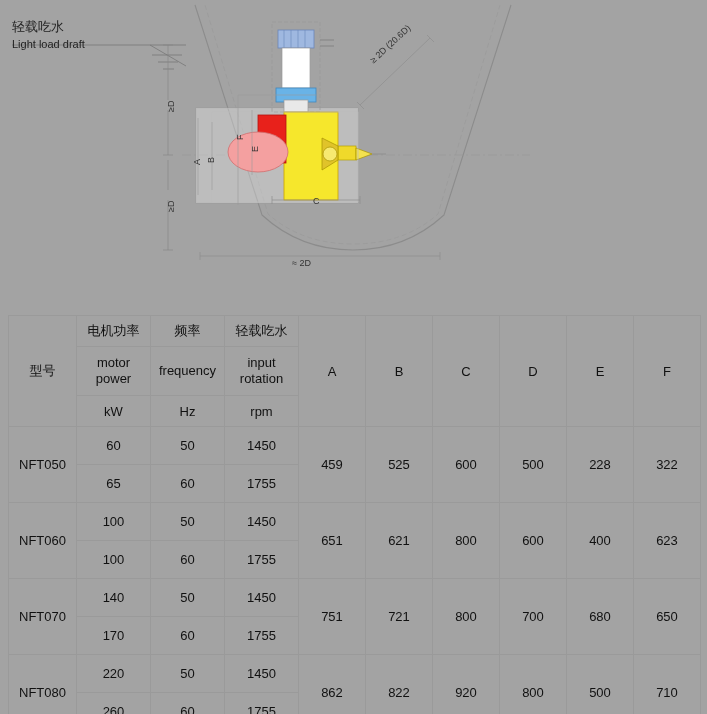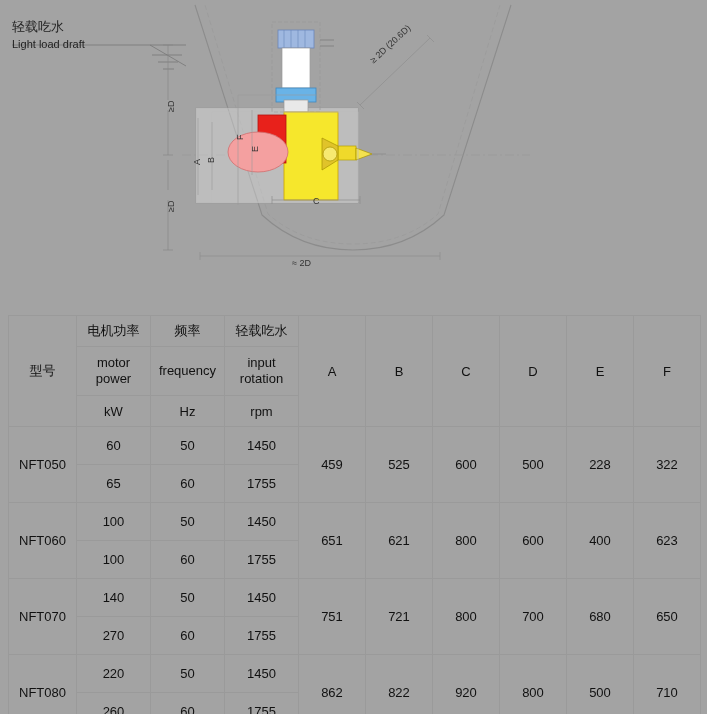--- a/index.html
+++ b/index.html
@@ -276,21 +276,21 @@
           <td class="r-val">50</td>
           <td class="r-val">1450</td>
           <td rowspan="2">751</td>
           <td rowspan="2">721</td>
           <td rowspan="2">800</td>
           <td rowspan="2">700</td>
           <td rowspan="2">680</td>
           <td rowspan="2">650</td>
         </tr>
         <tr>
-          <td class="r-val">270</td>
+          <td class="r-val">170</td>
           <td class="r-val">60</td>
           <td class="r-val">1755</td>
         </tr>
 
         <tr>
           <td class="model-cell" rowspan="2">NFT080</td>
           <td class="r-val">220</td>
           <td class="r-val">50</td>
           <td class="r-val">1450</td>
           <td rowspan="2">862</td>

